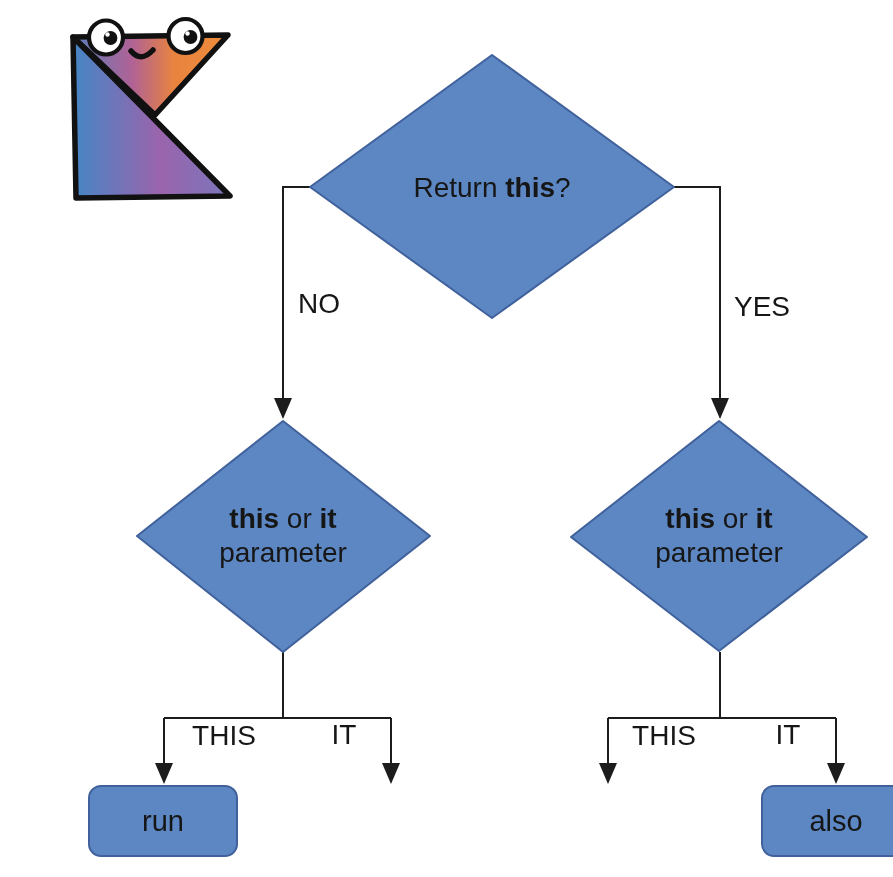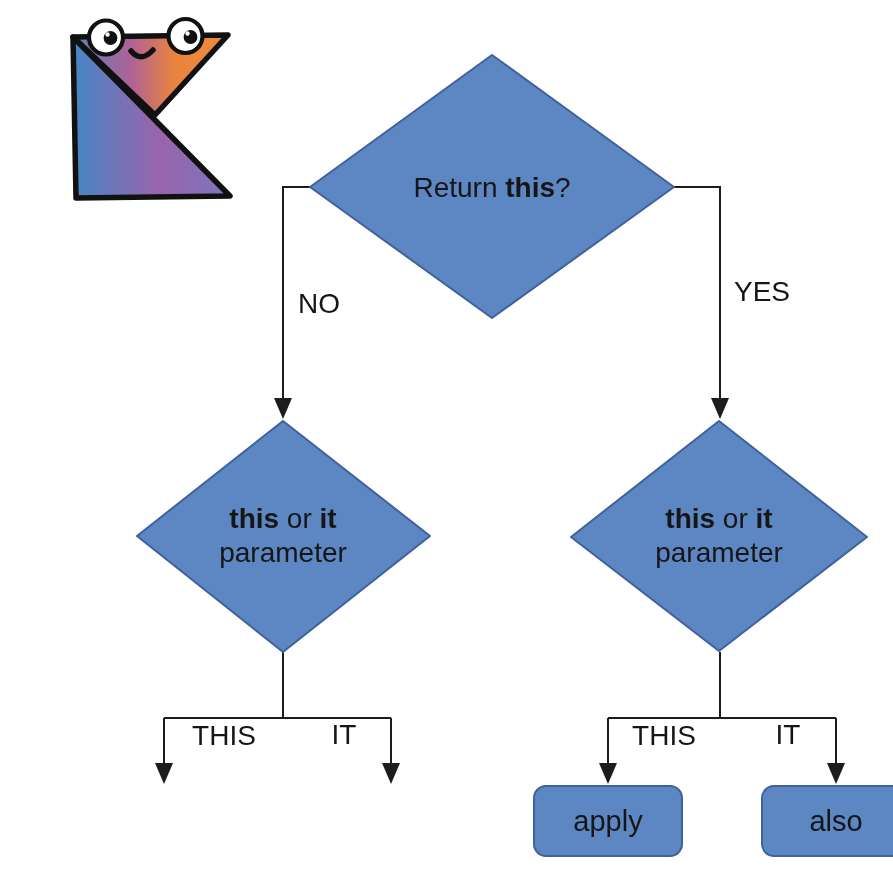--- a/index.html
+++ b/index.html
@@ -92,37 +92,37 @@
       <circle cx="150.5" cy="37" r="6.9" fill="#111111"></circle>
       <circle cx="147.5" cy="33.5" r="2.2" fill="#ffffff"></circle>
     </g>
   </svg>
 
   <div class="lbl diamond-text" style="left:452px; top:188px">
     <span>Return </span><b>this</b><span>?</span>
   </div>
 
   <div class="lbl edge-label" style="left:279px; top:304px">NO</div>
-  <div class="lbl edge-label" style="left:722px; top:292px">YES</div>
+  <div class="lbl edge-label" style="left:722px; top:307px">YES</div>
 
   <div class="lbl diamond-text" style="left:243px; top:536px">
     <div><b>this</b><span> or </span><b>it</b></div>
     <div>parameter</div>
   </div>
 
   <div class="lbl diamond-text" style="left:679px; top:536px">
     <div><b>this</b><span> or </span><b>it</b></div>
     <div>parameter</div>
   </div>
 
   <div class="lbl edge-label" style="left:184px; top:736px">THIS</div>
   <div class="lbl edge-label" style="left:304px; top:735px">IT</div>
   <div class="lbl edge-label" style="left:624px; top:736px">THIS</div>
   <div class="lbl edge-label" style="left:748px; top:735px">IT</div>
 
-  <div class="node-box" style="left:493px; top:785px">
-    <span>apply</span>
+  <div class="node-box" style="left:48px; top:785px">
+    <span>run</span>
   </div>
   <div class="node-box" style="left:721px; top:785px">
     <span>also</span>
   </div>
 
 </div>
 
 </body></html>

